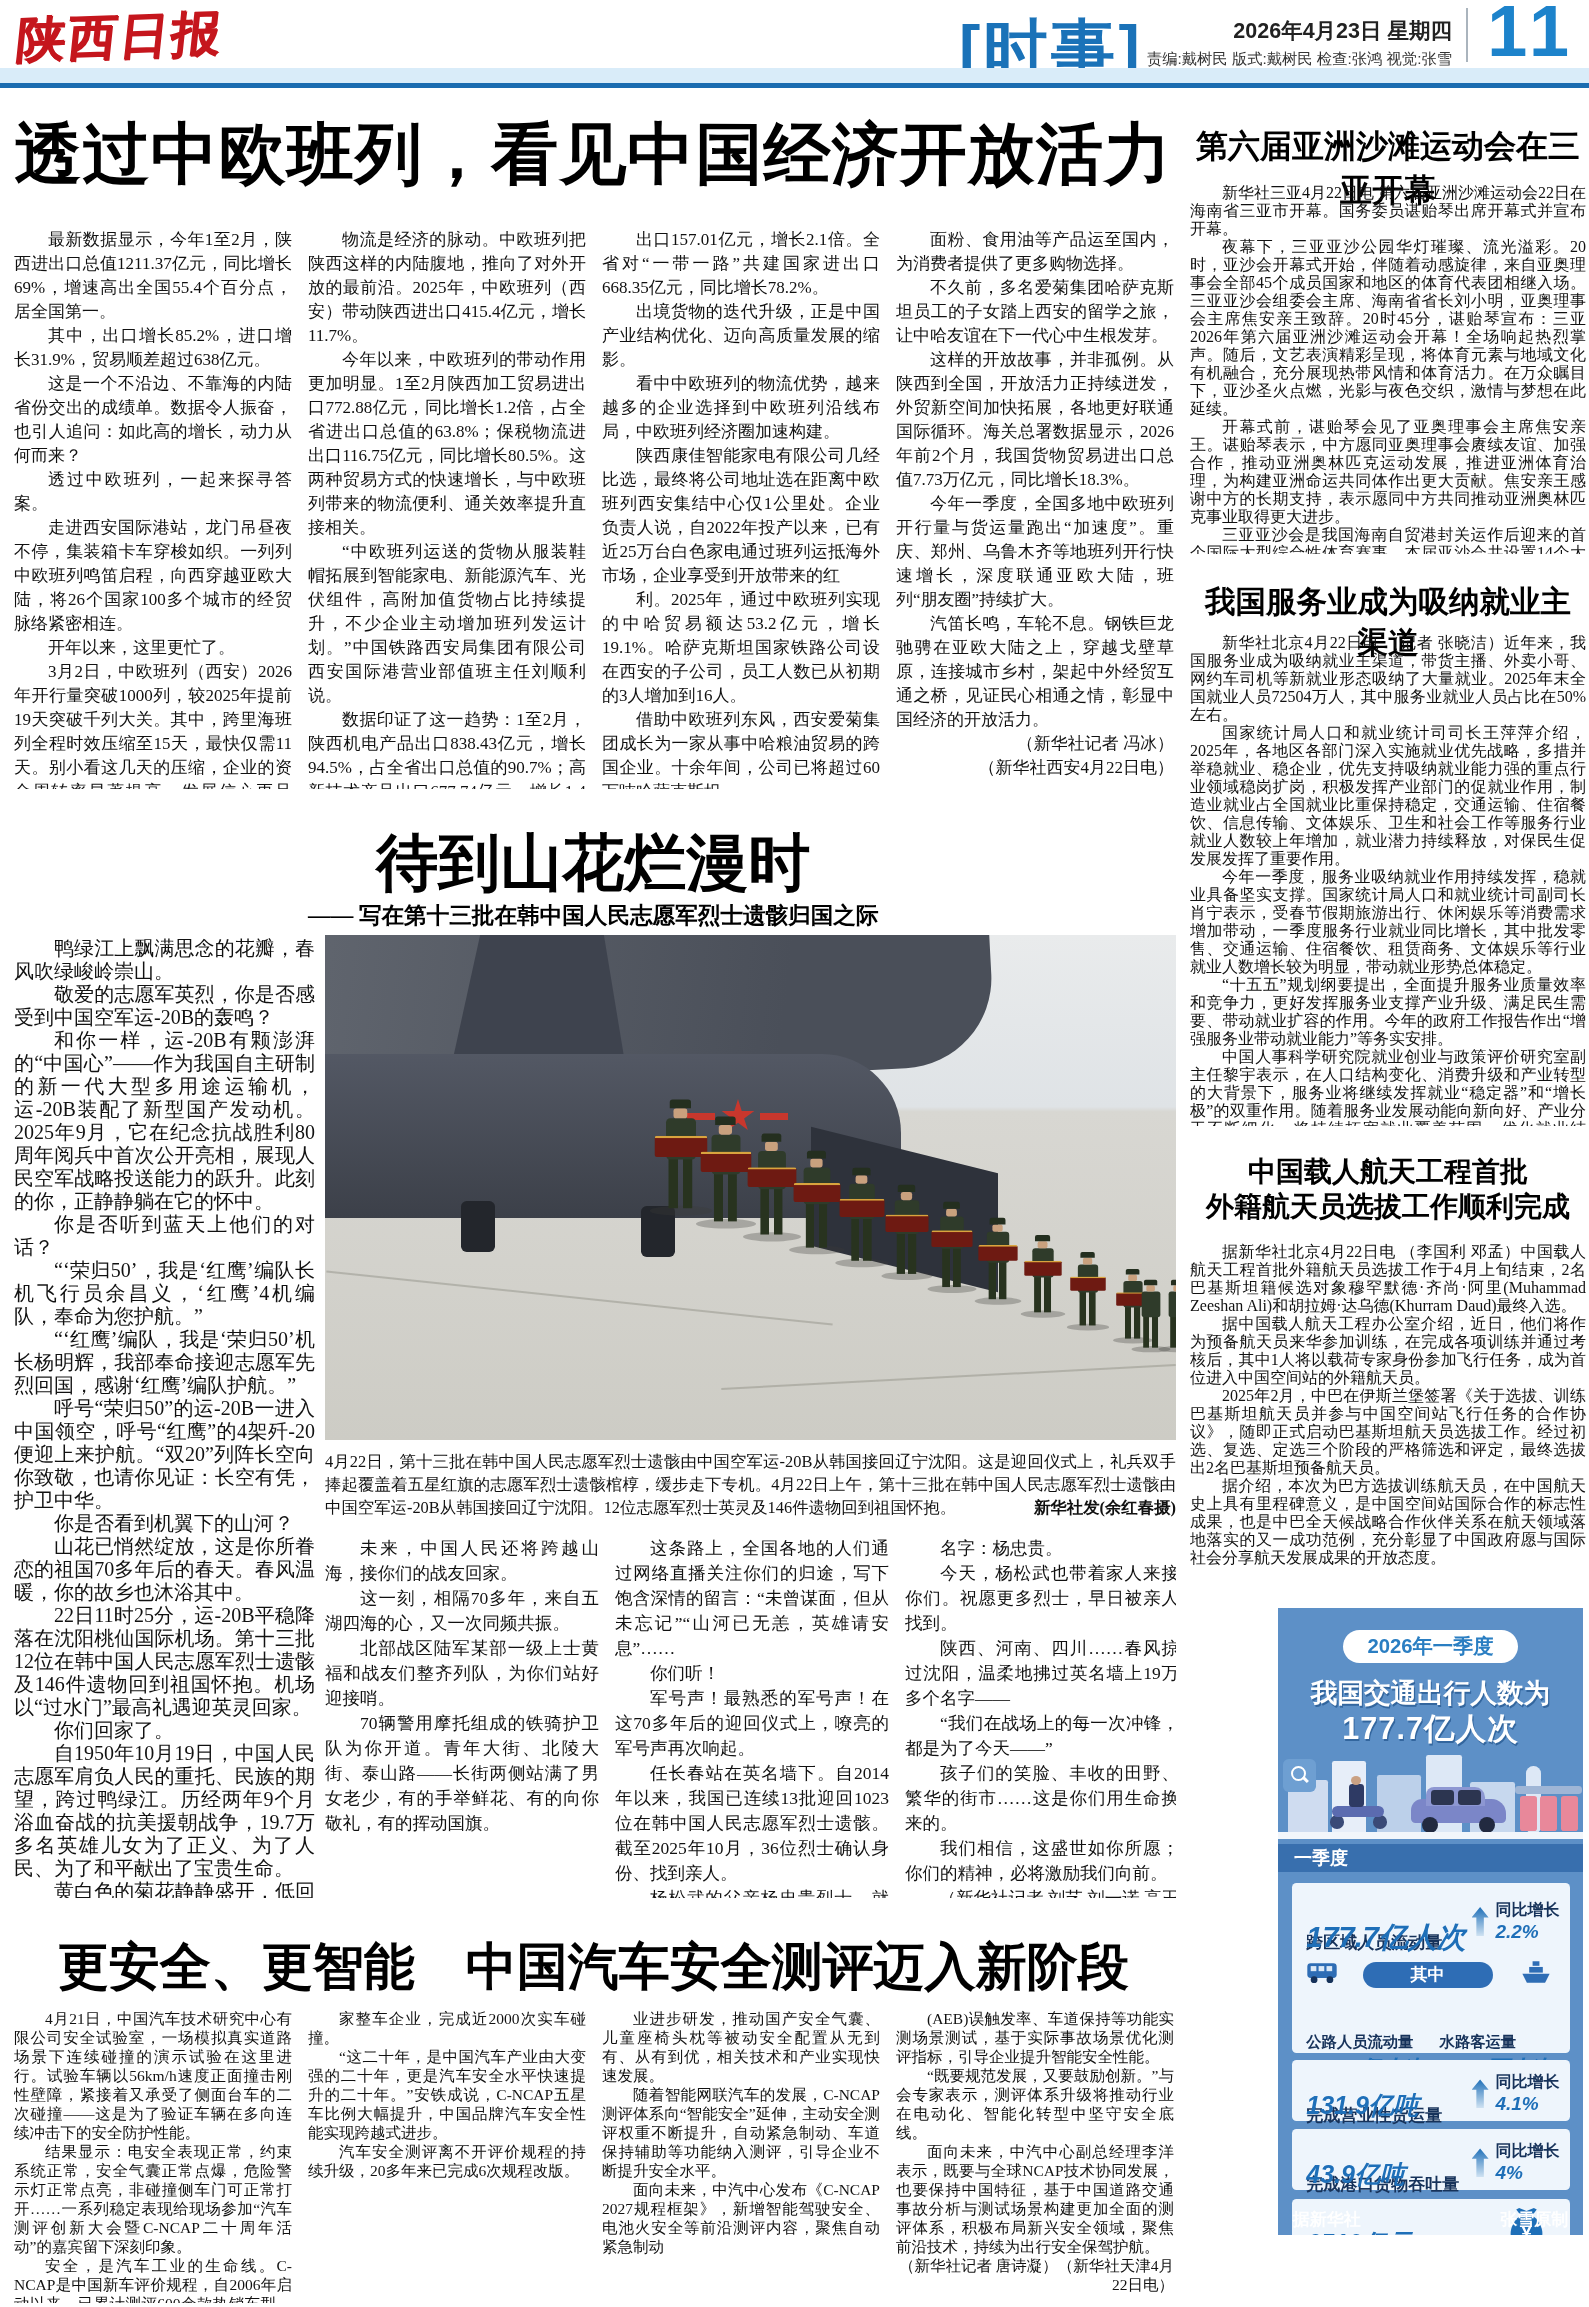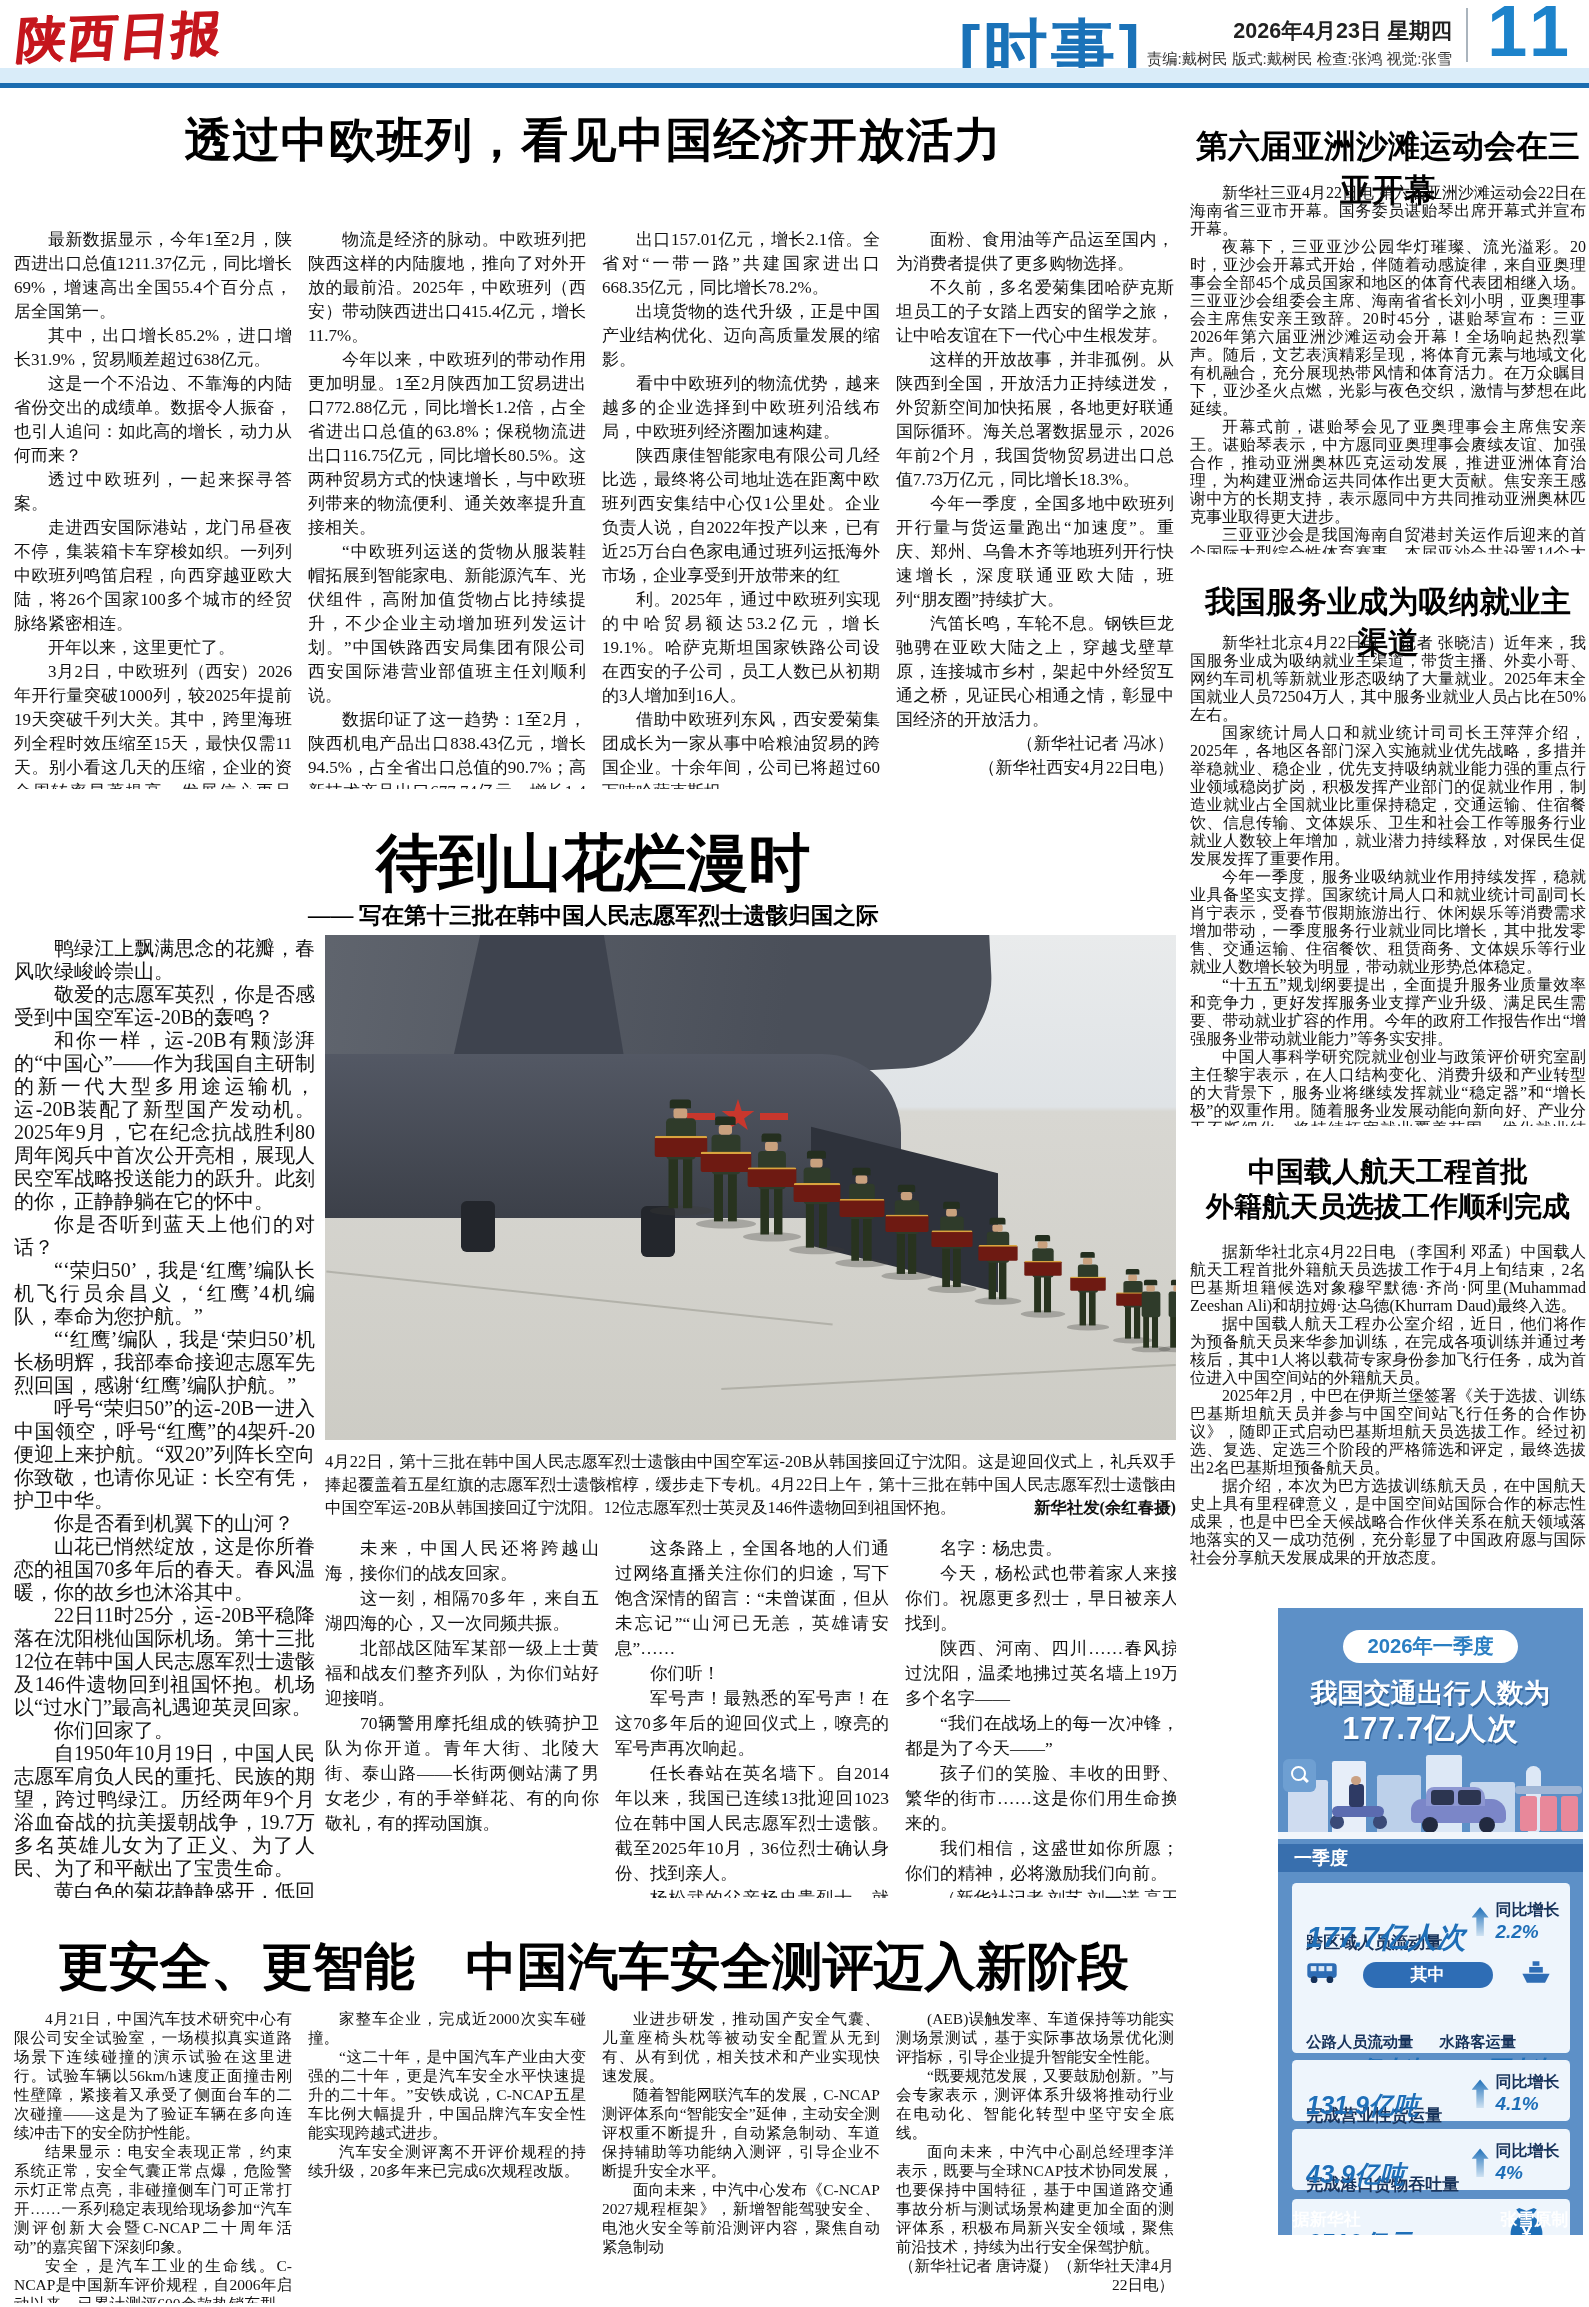--- a/index.html
+++ b/index.html
@@ -16,21 +16,21 @@
     font-weight:bold;font-size:21.5px;color:#222;}
   .staff-line{left:1136px;top:49px;width:316px;text-align:right;font-family:"Liberation Sans",sans-serif;
     font-size:15.3px;color:#333;}
   .divider-v{left:1466px;top:8px;width:2.3px;height:54px;background:#aab4bd;}
   .page-num{left:1476px;top:-10.2px;width:110px;text-align:center;color:#1d83cb;
     font-family:"Liberation Sans",sans-serif;font-weight:900;font-size:72px;letter-spacing:5.7px;}
   .band{left:0;top:68px;width:1590px;height:15.3px;background:#d9ecf9;}
   .band-rule{left:0;top:83px;width:1590px;height:5.1px;background:#1b6cb0;}
   
   .h-main{left:11.3px;top:109px;width:1164px;text-align:center;font-family:"Liberation Sans",sans-serif;
-    font-weight:900;font-size:47px;letter-spacing:1.1px;color:#000;}
+    font-weight:900;font-size:67px;letter-spacing:1.1px;color:#000;}
   .h-mart{left:11.3px;top:821px;width:1164px;text-align:center;font-family:"Liberation Sans",sans-serif;
     font-weight:900;font-size:62px;color:#000;}
   .h-mart-sub{left:11.3px;top:900px;width:1164px;text-align:center;font-family:"Liberation Serif",serif;
     font-weight:bold;font-size:22.6px;color:#000;}
   .h-car{left:11.3px;top:1933px;width:1164px;text-align:center;font-family:"Liberation Sans",sans-serif;
     font-weight:900;font-size:51px;color:#000;}
   .h-side{width:396px;text-align:center;font-family:"Liberation Sans",sans-serif;font-weight:900;color:#000;}
   
   .cols{display:flex;gap:16px;overflow:hidden;}
   .col{flex:1;overflow:hidden;text-align:justify;}

